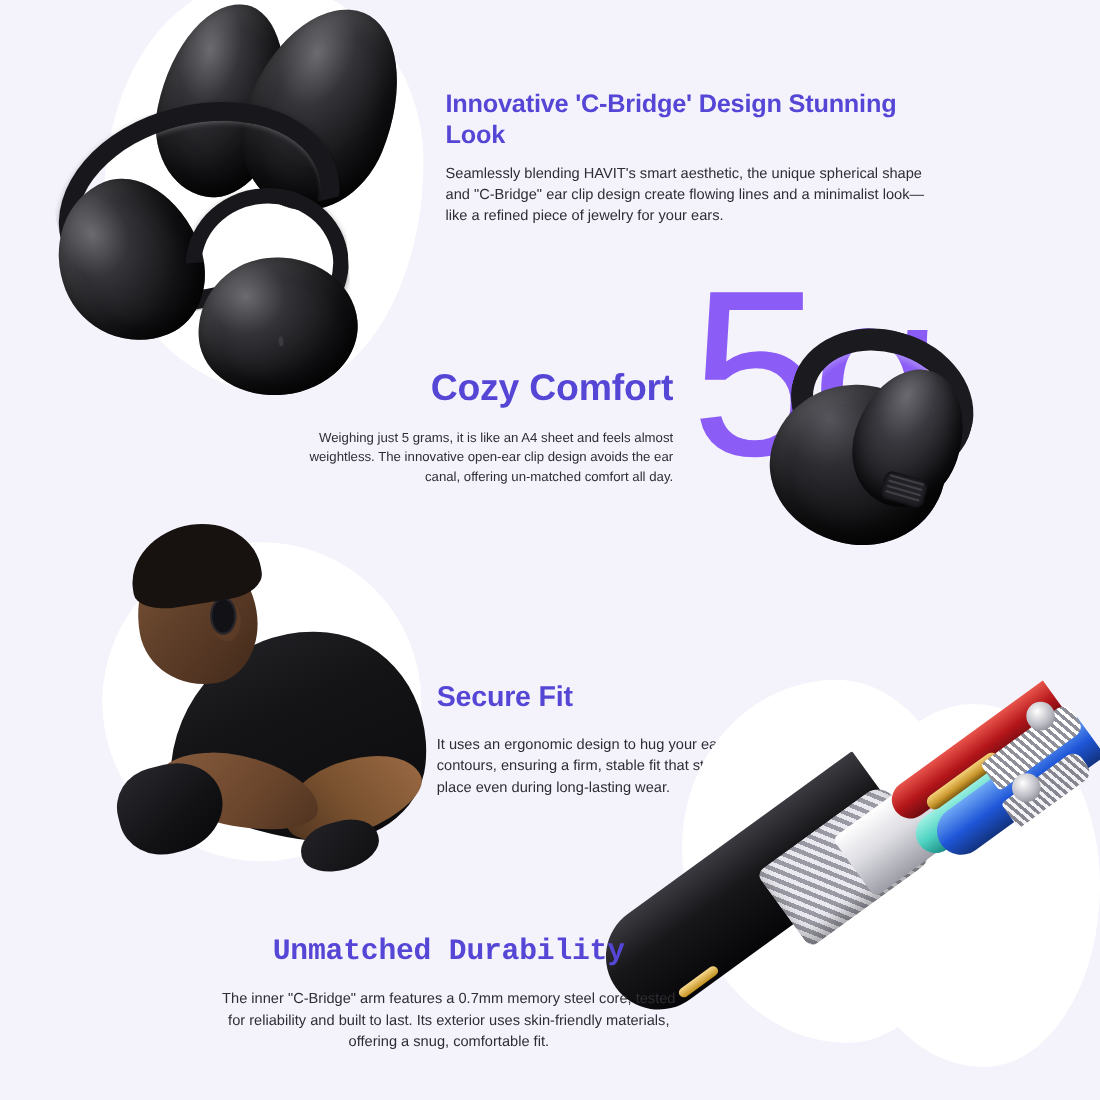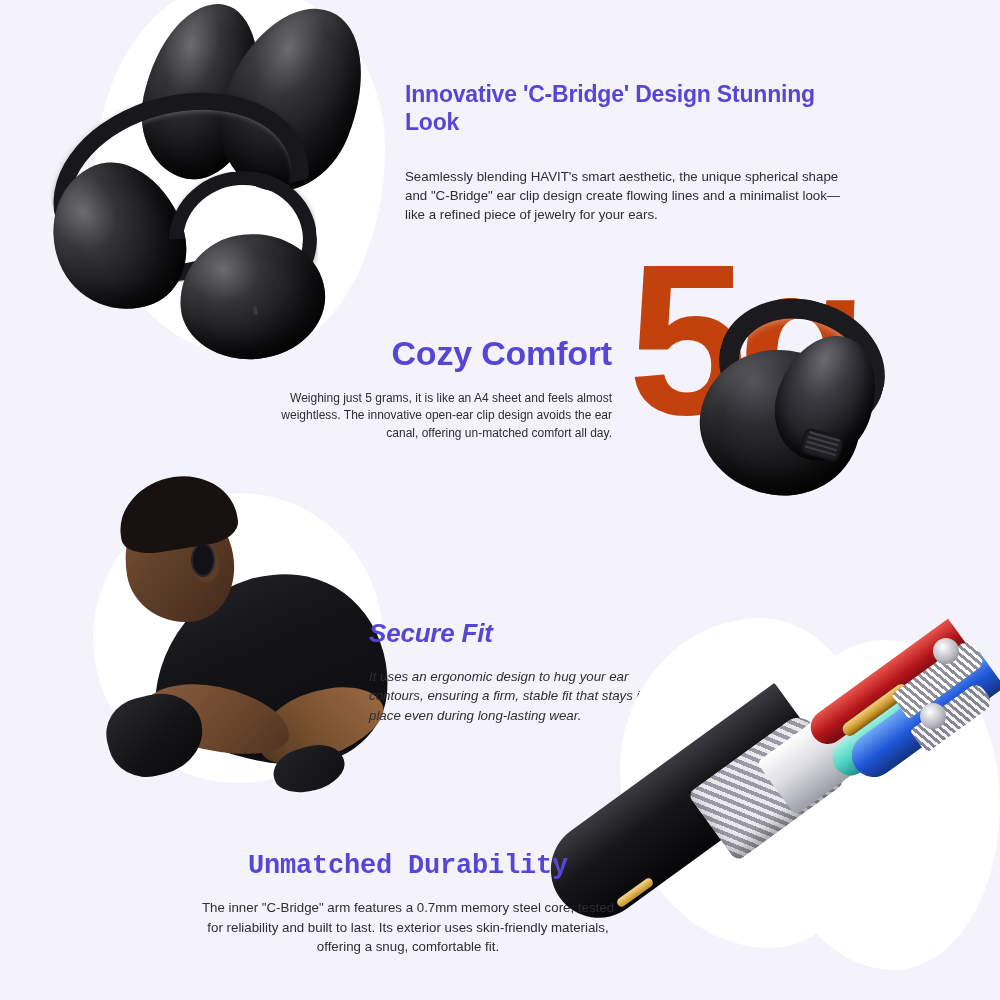--- a/index.html
+++ b/index.html
@@ -19,43 +19,43 @@
     margin:0;
   }
   .body-copy{
     color:#2d2d33;
     margin:0;
   }
 
   
   #sec1-text{position:absolute;left:405px;top:80px;width:450px;}
   #sec1-text .heading{font-size:23px;line-height:1.22;}
-  #sec1-text .body-copy{font-size:13.3px;line-height:1.42;margin-top:32px;}
+  #sec1-text .body-copy{font-size:13.3px;line-height:1.42;margin-top:13px;}
 
   
   #sec2-text{position:absolute;left:255px;top:333px;width:357px;text-align:right;}
   #sec2-text .heading{font-size:34px;line-height:1.2;}
   #sec2-text .body-copy{font-size:12px;line-height:1.45;margin-top:16px;}
 
   
-  #sec3-text{position:absolute;left:369px;top:618px;width:300px;font-style:italic;}
+  #sec3-text{position:absolute;left:397px;top:618px;width:300px;}
   #sec3-text .heading{font-size:26px;line-height:1.2;}
   #sec3-text .body-copy{font-size:13.3px;line-height:1.45;margin-top:18px;}
 
   
   #sec4-text{position:absolute;left:198px;top:850px;width:420px;text-align:center;}
   #sec4-text .heading{font-size:27px;line-height:1.2;font-family:Liberation Mono, monospace;}
   #sec4-text .body-copy{font-size:13.3px;line-height:1.45;margin-top:16px;}
 
   
   #weight-watermark{
     position:absolute;left:628px;top:232px;
     font-size:215px;line-height:1;
-    font-weight:bold;
-    color:#c2410c;
+    font-weight:normal;
+    color:#8b5cf6;
     letter-spacing:-10px;
     user-select:none;
   }
 
   
   #img-earbuds-pair{position:absolute;left:40px;top:-18px;width:400px;height:400px;}
   #img-earbuds-pair .blob-bg{
     position:absolute;left:55px;top:0px;width:290px;height:375px;
     background:#fff;border-radius:48% 52% 46% 54% / 52% 44% 56% 48%;
     filter:blur(0.4px);

